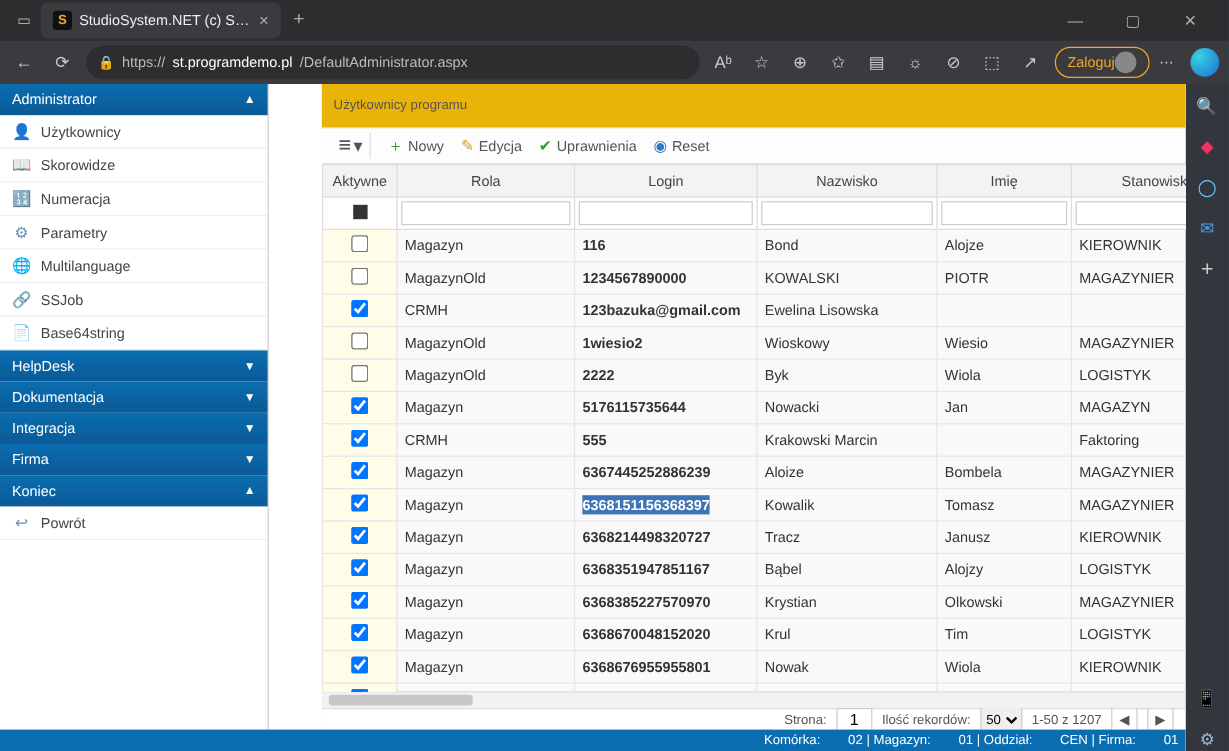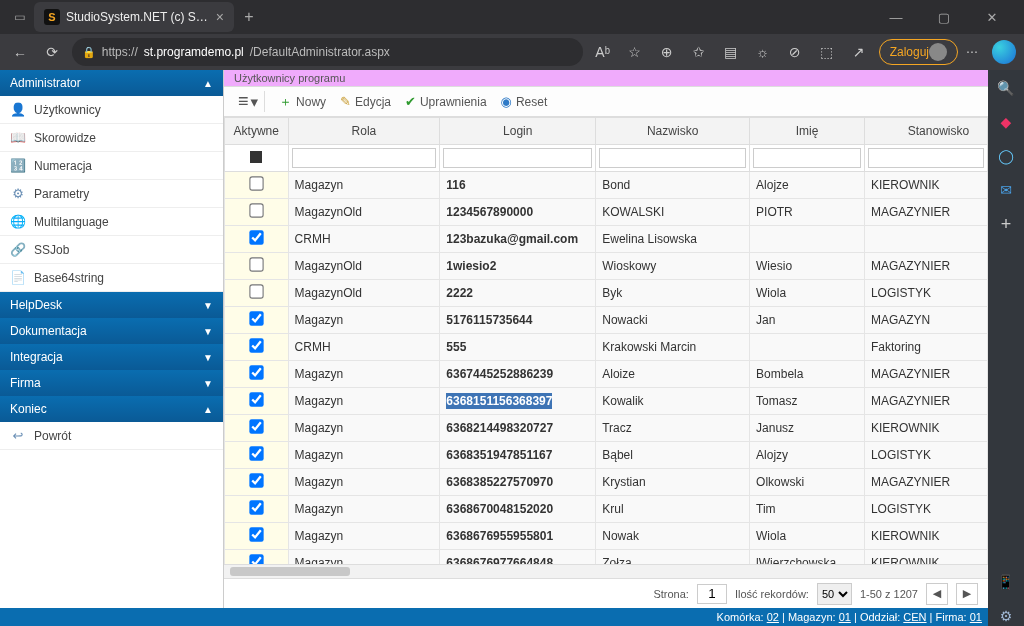--- a/index.html
+++ b/index.html
@@ -31,30 +31,30 @@
   
   .edge-side { position:absolute; right:0; top:70px; bottom:0; width:36px; background:#33373d; display:flex; flex-direction:column; align-items:center; gap:14px; padding-top:8px; color:#9fb7d4;}
   .edge-side .itm { width:20px;height:20px; display:flex;align-items:center;justify-content:center; font-size:14px;}
   .edge-side .plus { color:#ccc; font-size:18px;}
   .edge-side .spacer { flex:1; }
   
   
   .page { position:relative; flex:1; background:#fff; margin-right:36px; display:flex; flex-direction:column; overflow:hidden;}
   
   
-  .layout { flex:1; display:flex; overflow:hidden;}
+  .layout { flex:1; display:flex; overflow:hidden;gap:44px;}
   .side { width:224px; background:#fff; border-right:1px solid #ccc; display:flex; flex-direction:column;}
   .panel-head { background: linear-gradient(#0a6db0,#0a5a96); color:#fff; padding:6px 10px; font-size:12px; display:flex; justify-content:space-between; align-items:center; cursor:pointer;}
   .panel-head .caret { font-size:10px;}
   .panel-item { display:flex; align-items:center; gap:8px; padding:6px 10px; color:#444; font-size:12px; border-bottom:1px solid #eee; cursor:pointer;}
   .panel-item .ii { width:16px; text-align:center; color:#6a8fb5; font-size:13px;}
   
   
   .main { flex:1; display:flex; flex-direction:column; overflow:hidden; background:#f9f9f9;}
-  .crumb { background:#f0abfc; border-bottom:1px solid #ddd; padding:2px 10px; color:#555; font-size:11px;}
+  .crumb { background:#eab308; border-bottom:1px solid #ddd; padding:12px 10px; color:#555; font-size:11px;}
   .toolbar { display:flex; align-items:center; gap:14px; padding:4px 8px; border-bottom:1px solid #ddd; background:#fdfdfd;}
   .toolbar .menu { font-size:18px; color:#555; padding:0 6px; border-right:1px solid #ddd; display:flex;align-items:center;gap:2px;}
   .tbtn { display:flex; align-items:center; gap:4px; color:#555; font-size:12px; cursor:pointer;}
   .tbtn .ic { font-size:13px;}
   .ic-add{color:#2e9a2e;} .ic-edit{color:#c79a2e;} .ic-perm{color:#2e9a2e;} .ic-reset{color:#2e7ac7;}
   
   
   .grid-wrap { flex:1; overflow:hidden; display:flex; flex-direction:column; position:relative;}
   .grid { flex:1; overflow:auto; position:relative;}
   table.tbl { border-collapse:collapse; width:100%; table-layout:fixed;}
@@ -70,29 +70,29 @@
   .chk-head{ width:12px;height:12px; background:#333; display:inline-block;}
   table.tbl td { border:1px solid #e5e5e5; padding:5px 6px; font-size:12px; color:#333; white-space:nowrap; overflow:hidden; text-overflow:ellipsis;}
   td.cb { background:#fffde8; text-align:center; width:62px;}
   td.cb input { transform:scale(1.1);}
   td.login b{font-weight:600;}
   tr.sel td.login span { background:#3e74b5; color:#fff; padding:1px 0;}
   .hscroll { height:14px; border-top:1px solid #ddd; background:#f2f2f2; position:relative;}
   .hscroll .thumb{ position:absolute; left:6px; top:2px; height:9px; width:120px; background:#c8c8c8; border-radius:3px;}
   
   
-  .pager { height:30px; border-top:1px solid #ddd; display:flex; align-items:center; justify-content:flex-end; gap:8px; padding:0 10px; background:#fff; font-size:11px; color:#555;}
+  .pager { height:18px; border-top:1px solid #ddd; display:flex; align-items:center; justify-content:flex-end; gap:8px; padding:0 10px; background:#fff; font-size:11px; color:#555;}
   .pager input.pg{ width:30px; height:20px; border:1px solid #ccc; text-align:center;}
   .pager select{ height:22px; border:1px solid #ccc; font-size:11px;}
   .pager .nav{ width:22px;height:22px; border:1px solid #ccc; display:flex;align-items:center;justify-content:center; cursor:pointer;}
   
   
   .status { height:18px; background:#0a6db0; color:#fff; display:flex; align-items:center; font-size:11px; padding:0 6px;}
   .status .right{ margin-left:auto;}
-  .status .u{ text-decoration:underline;}
+  .status .u{ margin-left:20px;}
 </style>
 </head>
 <body>
 
 <div class="browser">
 
   <div class="titlebar">
     <div class="tab-strip">
       <div class="tab-btn">▭</div>
       <div class="tab">

